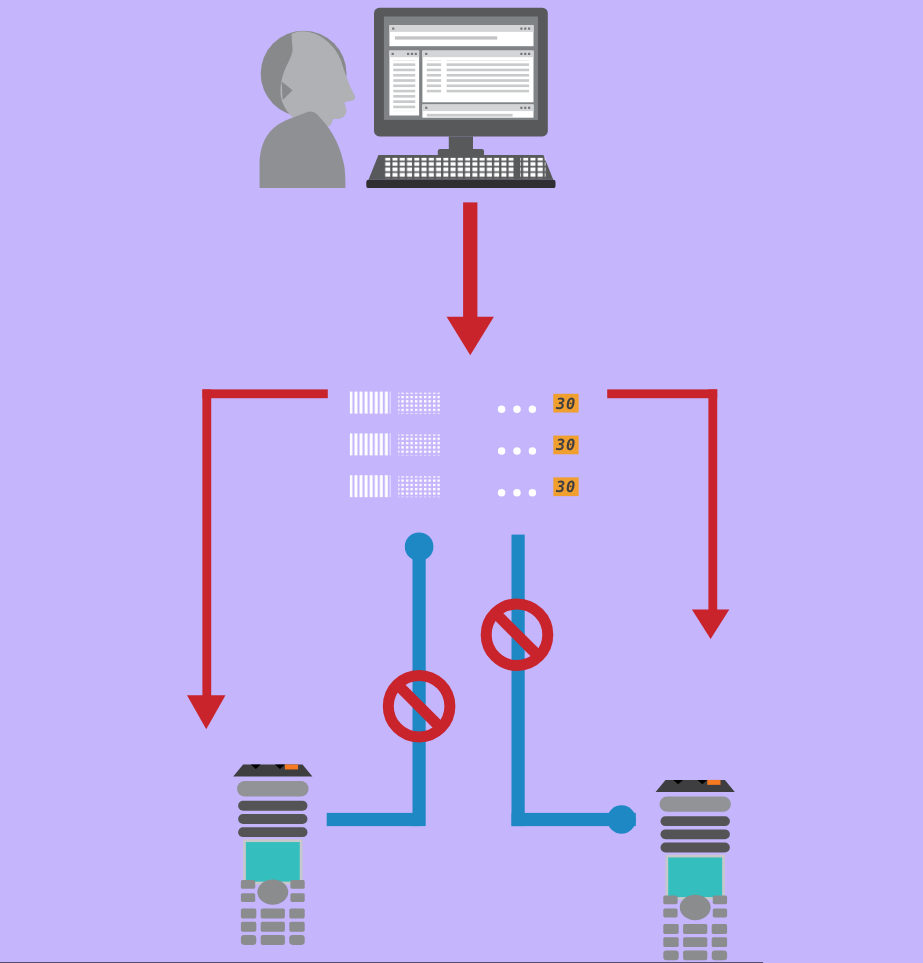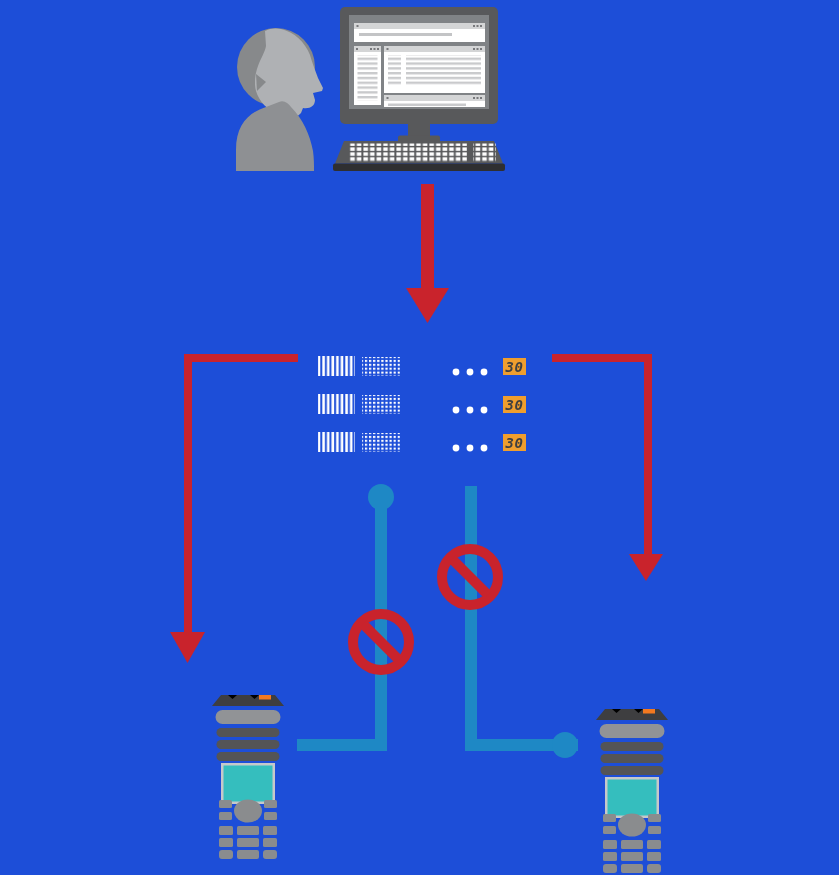--- a/index.html
+++ b/index.html
@@ -1,16 +1,16 @@
 <!DOCTYPE html>
 <html><head>
 <meta charset="utf-8">
 <style>
   html,body { margin:0; padding:0; background:#000; }
-  .stage { position:relative; width:839px; height:875px; background:#1d4ed8; overflow:hidden; }
+  .stage { position:relative; width:839px; height:875px; background:#c4b5fd; overflow:hidden; }
   svg { display:block; }
   .seg {
     font-family:"DejaVu Sans Mono", monospace;
     font-style:italic;
     font-weight:bold;
     font-size:14px;
     fill:#3F3F41;
     text-anchor:middle;
     letter-spacing:0.5px;
   }

